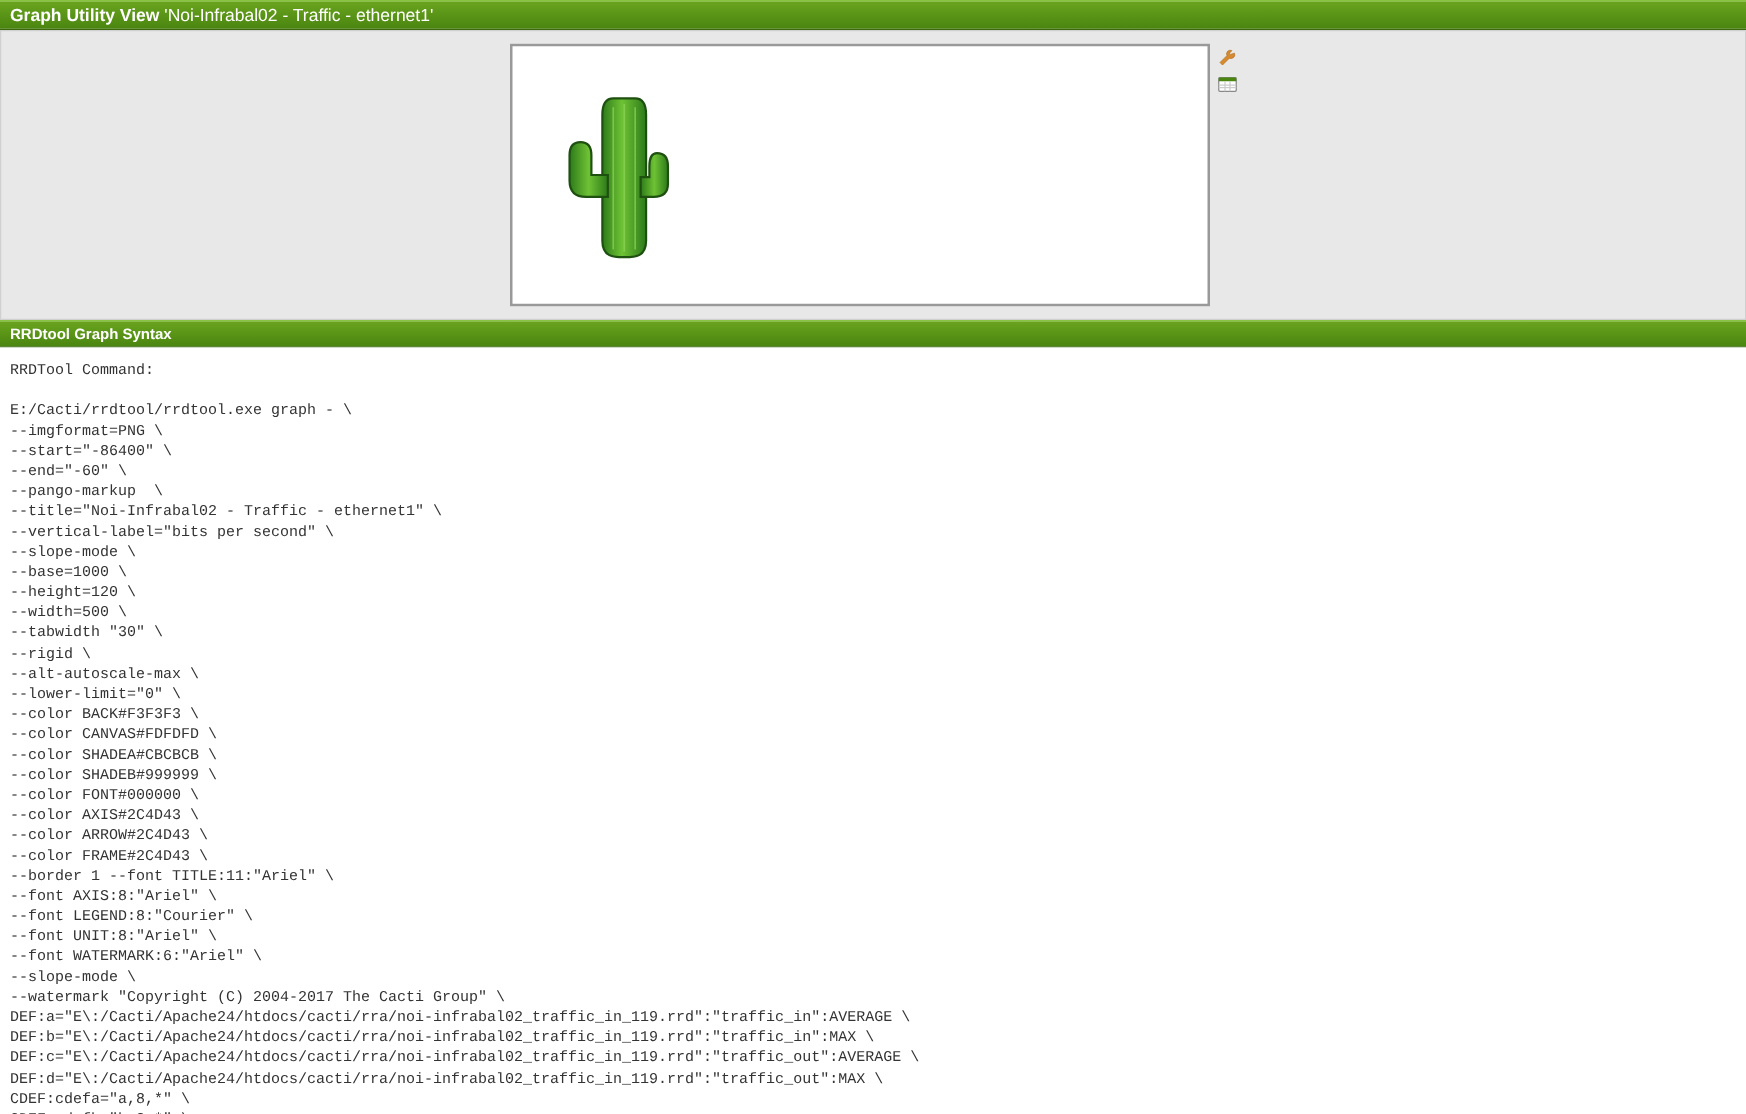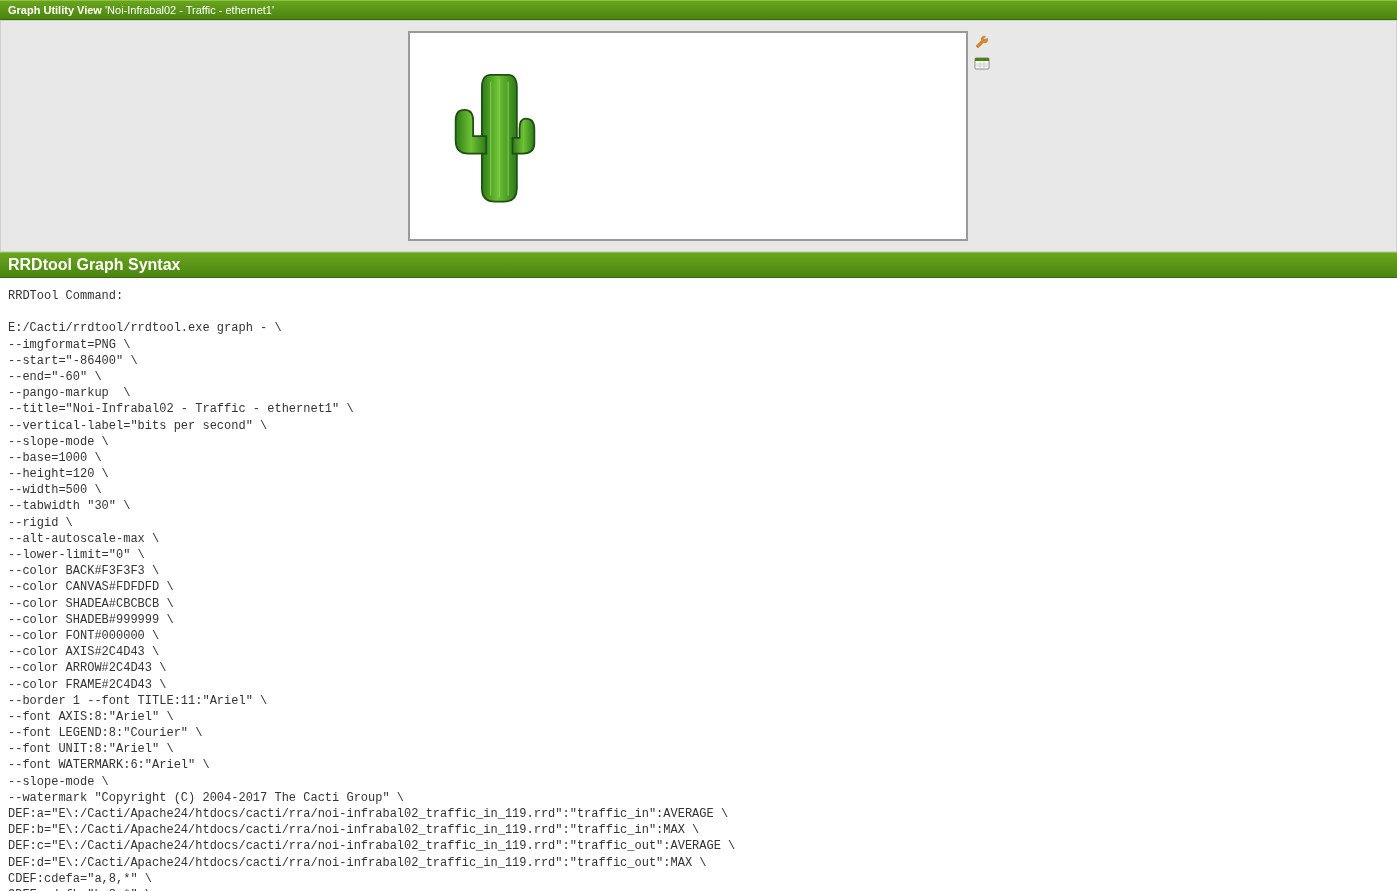--- a/index.html
+++ b/index.html
@@ -6,21 +6,21 @@
     body {
       font-family: Verdana, Arial, sans-serif;
       font-size: 11px;
       background: #ffffff;
       width: 1397px;
     }
     .header-bar {
       background: linear-gradient(to bottom, #6aa41e 0%, #4a8510 100%);
       color: #ffffff;
       padding: 3px 8px;
-      font-size: 11px;
+      font-size: 14px;
       font-weight: bold;
       border-top: 1px solid #88c440;
       border-bottom: 1px solid #3a6a0c;
     }
     .header-bar .title-name { font-weight: normal; }
     .graph-panel {
       background: #e8e8e8;
       padding: 10px 0;
       display: flex;
       justify-content: center;
@@ -55,21 +55,21 @@
       height: 16px;
       cursor: pointer;
       display: flex;
       align-items: center;
       justify-content: center;
     }
     .section-header {
       background: linear-gradient(to bottom, #6aa41e 0%, #4a8510 100%);
       color: #ffffff;
       padding: 3px 8px;
-      font-size: 16px;
+      font-size: 12px;
       font-weight: bold;
       border-top: 1px solid #88c440;
       border-bottom: 1px solid #3a6a0c;
     }
     .command-output {
       padding: 10px 8px;
       font-family: "Courier New", Courier, monospace;
       font-size: 12px;
       color: #333333;
       white-space: pre-wrap;

